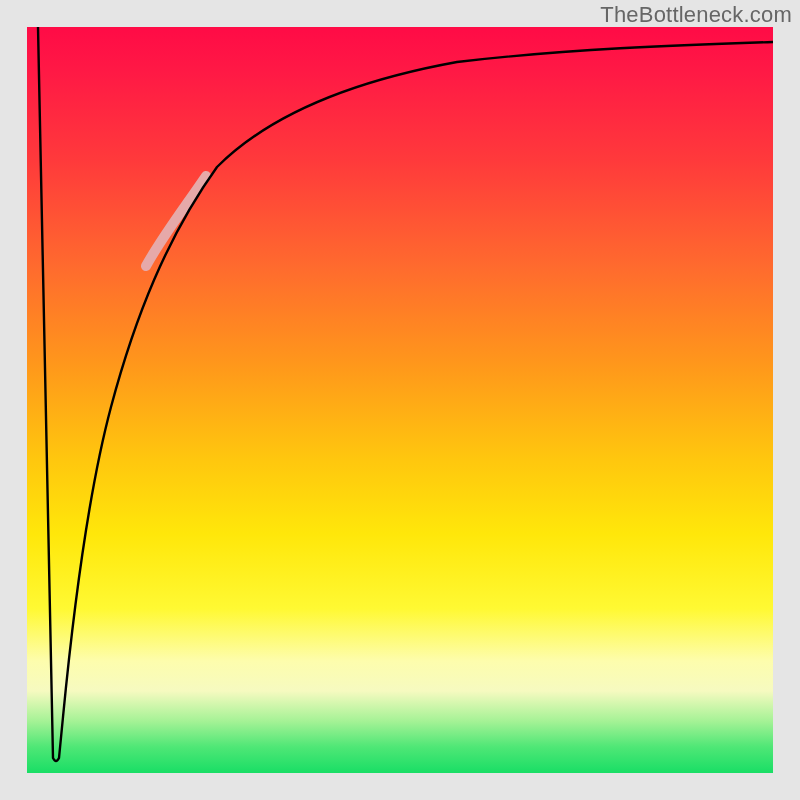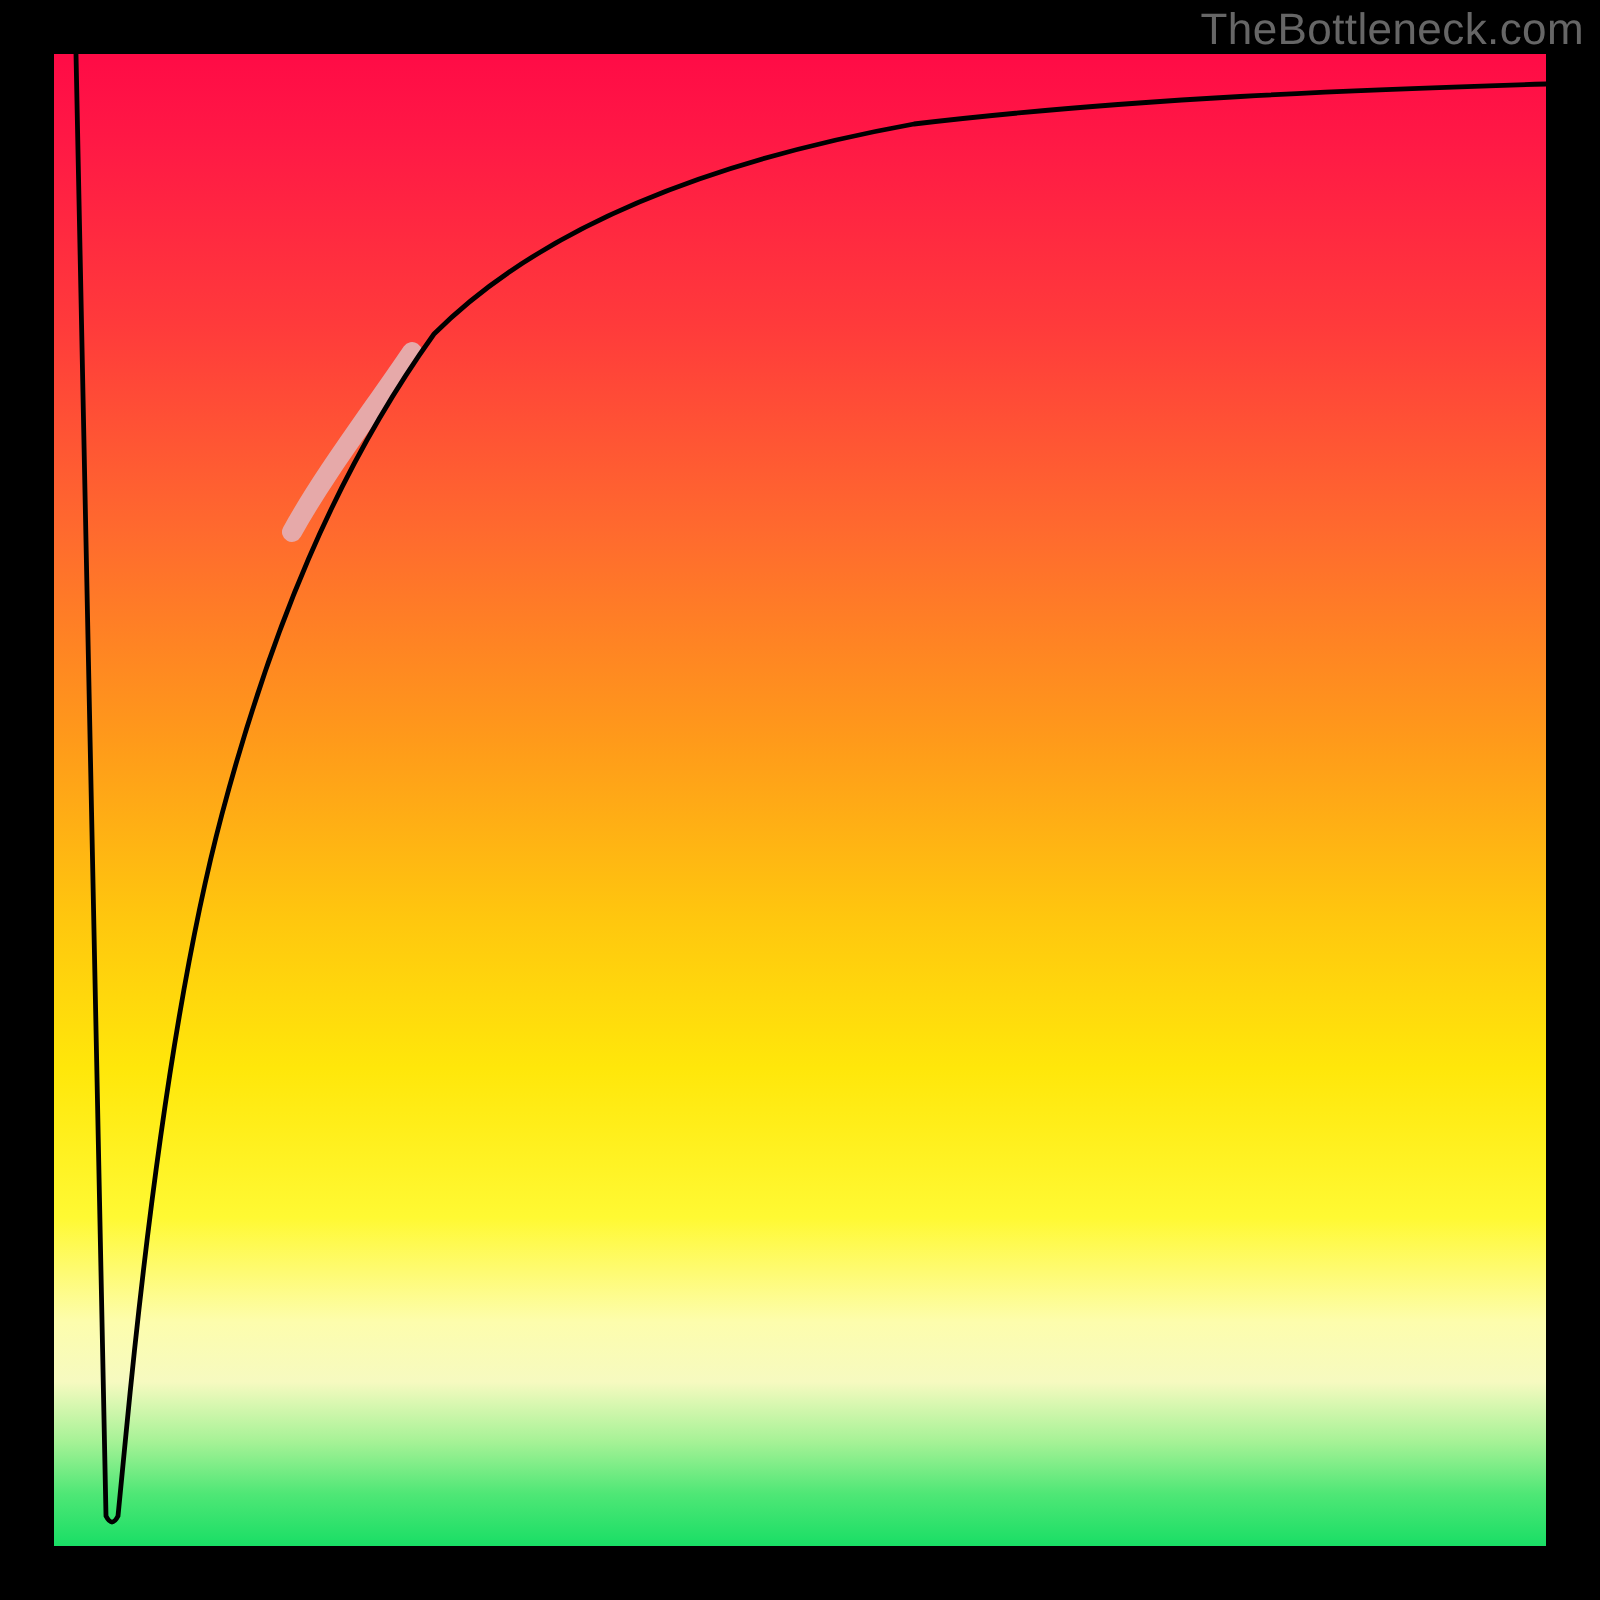--- a/index.html
+++ b/index.html
@@ -8,21 +8,21 @@
     width: 800px;
     height: 800px;
     background: #ffffff;
     font-family: Arial, Helvetica, sans-serif;
     overflow: hidden;
   }
   .frame {
     position: relative;
     width: 800px;
     height: 800px;
-    background: #000000;
+    background: #e5e5e5;
     box-sizing: border-box;
   }
   .watermark {
     position: absolute;
     top: 2px;
     right: 8px;
     color: #666666;
     font-size: 22px;
     letter-spacing: 0.2px;
     z-index: 10;

